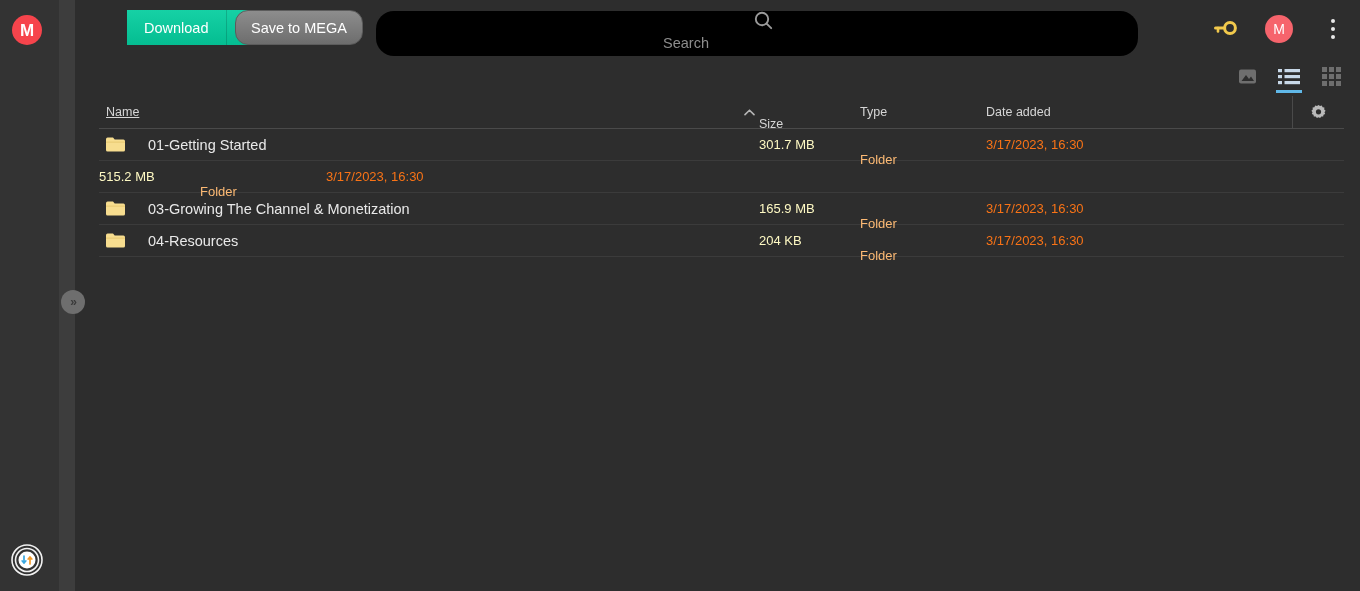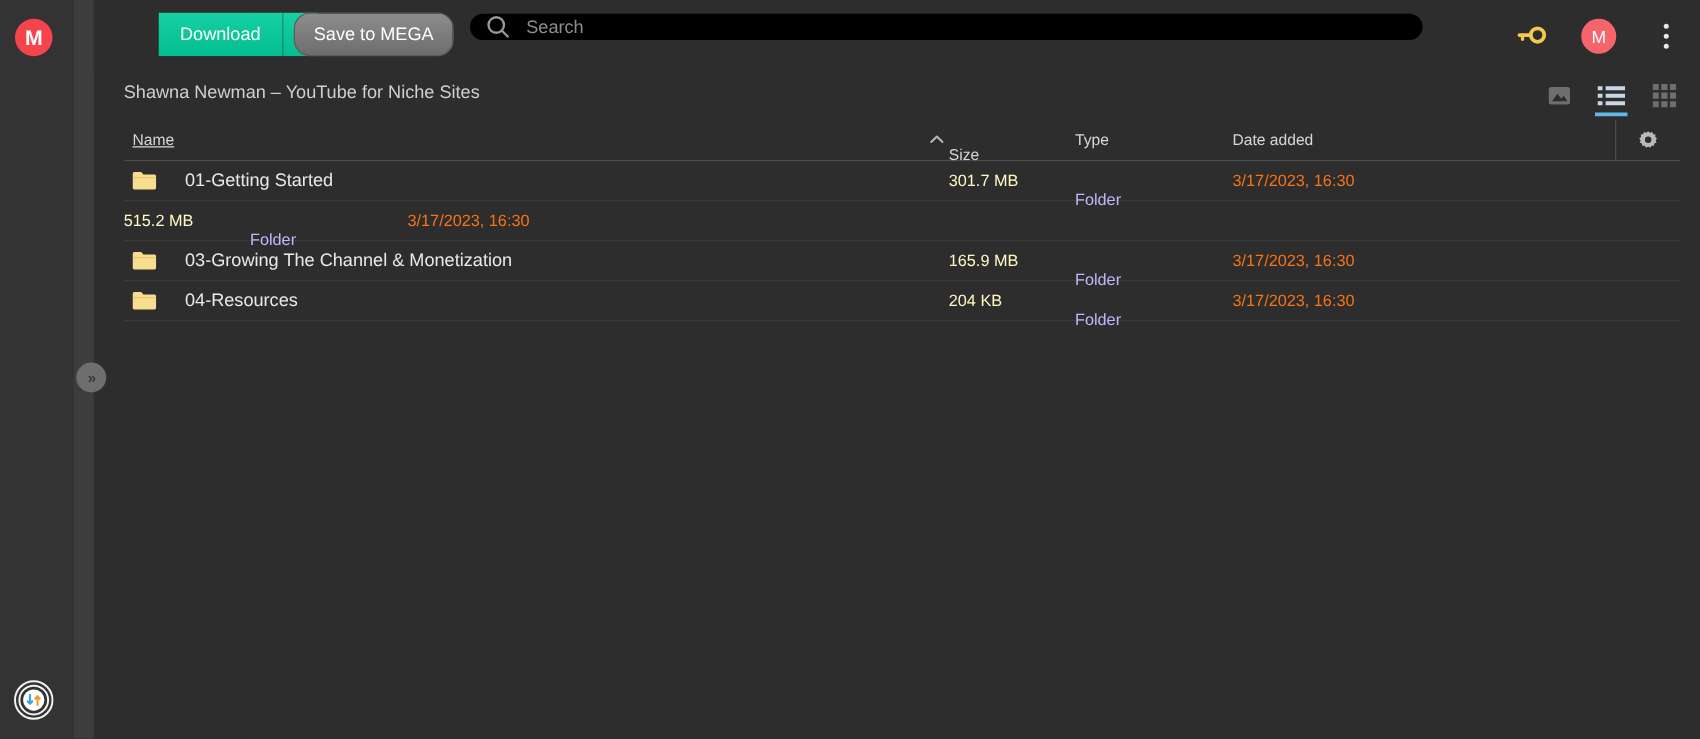--- a/index.html
+++ b/index.html
@@ -70,23 +70,23 @@
     position: absolute; left: 160px; top: 10px;
     height: 35px; padding: 0 15px;
     background: linear-gradient(#8d8d8d, #6d6d6d);
     border: 1px solid #5c5c5c; border-radius: 13px;
     color: #ffffff; font-size: 14.5px;
     display: flex; align-items: center; cursor: pointer;
     font-family: "Liberation Sans", sans-serif;
   }
   .searchbar {
     position: absolute; left: 301px; top: 11px;
-    width: 762px; height: 21px;
+    width: 762px; height: 45px;
     background: #000000; border-radius: 18px;
-    display: flex; align-items: center;
+    display: flex; align-items: center; flex-direction: column;
   }
   .search-icon { margin-left: 13px; display: flex; align-items: center; }
   .search-input {
     flex: 1; background: transparent; border: none; outline: none;
     color: #cfcfcf; font-size: 14.5px; margin-left: 13px; padding-right: 14px;
     font-family: "Liberation Sans", sans-serif;
   }
   .search-input::placeholder { color: #8d8d8d; }
   .key-icon { position: absolute; left: 1137px; top: 18px; cursor: pointer; }
   .user-avatar {
@@ -151,21 +151,21 @@
     display: flex; align-items: center; height: 32px;
     border-bottom: 1px solid #3b3b3b;
     cursor: pointer;
   }
   .cell-name {
     width: 660px; display: flex; align-items: center;
     color: #e9e9e9; font-size: 14.5px;
   }
   .folder-icon { width: 19px; height: 15px; margin-left: 7px; margin-right: 23px; flex: 0 0 auto; }
   .cell-size { width: 101px; color: #fef9c3; font-size: 13px; }
-  .cell-type { width: 126px; color: #c4b5fd; font-size: 13px; margin-top: 29px; }
+  .cell-type { width: 126px; color: #fdba74; font-size: 13px; margin-top: 29px; }
   .cell-date { flex: 1; color: #f97316; font-size: 13px; }
 </style>
 </head>
 <body>
 
 <div class="app">
 
   <div class="rail"></div>
   <div class="rail-divider"></div>
 
@@ -223,21 +223,20 @@
     </div>
 
     <div class="kebab">
       <span></span>
       <span></span>
       <span></span>
     </div>
   </div>
 
   <div class="crumb-row">
-    <div class="crumb">Shawna Newman – YouTube for Niche Sites</div>
 
     <div class="view-toggles">
       <div class="view-btn">
         <svg width="19" height="17" viewBox="0 0 19 17">
           <rect x="1" y="1.5" width="17" height="14" rx="2" fill="#6e6e6e"></rect>
           <path d="M3.5 13 L8 7 L11 11 L13 8.5 L16 13 Z" fill="#2d2d2d"></path>
         </svg>
       </div>
       <div class="view-btn active">
         <svg width="22" height="17" viewBox="0 0 22 17">

